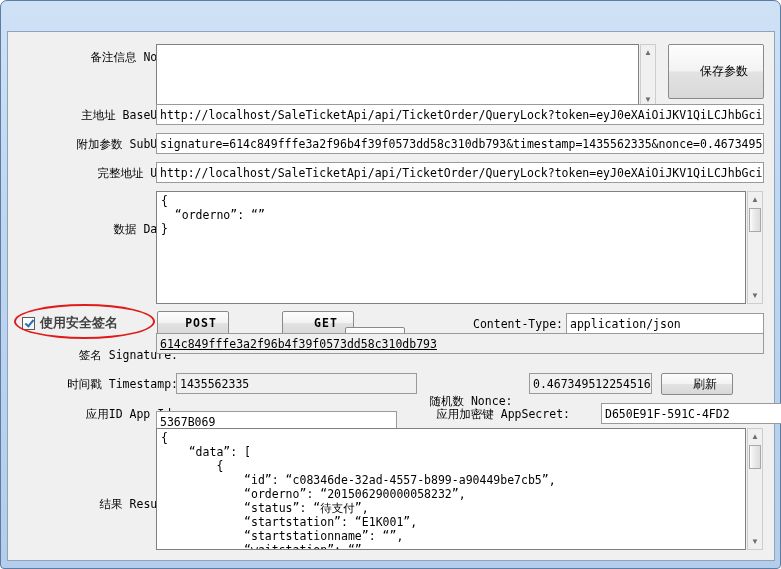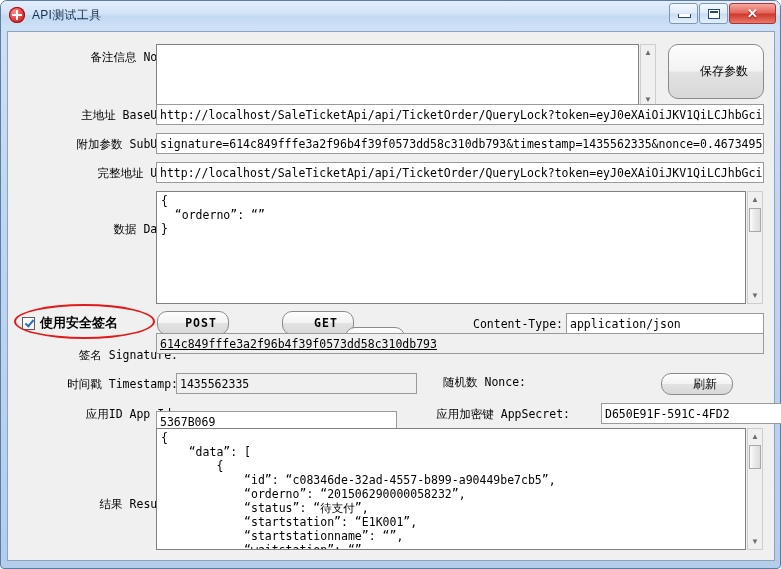--- a/index.html
+++ b/index.html
@@ -147,21 +147,21 @@
     padding: 2px 4px;
     white-space: pre;
     overflow: hidden;
     line-height: 14px;
   }
 
   .btn {
     position: absolute;
     box-sizing: border-box;
     border: 1px solid #8a8a8a;
-    border-radius: 10px;
+    border-radius: 2px;
     background: linear-gradient(to bottom, #fdfdfd 0%, #f3f3f3 48%, #e2e2e2 52%, #d8d8d8 100%);
     font-family: "DejaVu Sans Mono", "Liberation Mono", monospace;
     font-size: 11.5px;
     font-weight: bold;
     color: #000;
     display: flex;
     align-items: center;
     justify-content: center;
     letter-spacing: 1px;
     padding-left: 16px;
@@ -219,52 +219,37 @@
     left: 4px; top: 0px;
     width: 3px; height: 7px;
     border: solid #2a6fbd;
     border-width: 0 2px 2px 0;
     transform: rotate(40deg);
   }
   .chk-label {
     font-family: "DejaVu Sans", "Liberation Sans", sans-serif;
     font-size: 13px;
     font-weight: bold;
-    color: #000000;
+    color: #404040;
     white-space: nowrap;
   }
 
   .ellipse {
     position: absolute;
     border: 2px solid #e01b1b;
     border-radius: 50%;
     box-sizing: border-box;
     pointer-events: none;
   }
 </style>
 </head>
 <body>
 
 <div class="window">
 
-  <div class="titlebar">
-    <div class="app-icon"></div>
-    <div class="title-text">API测试工具</div>
-    <div class="win-buttons">
-      <div class="win-btn">
-        <span class="glyph-min"></span>
-      </div>
-      <div class="win-btn">
-        <span class="glyph-max"></span>
-      </div>
-      <div class="win-btn close">
-        <span class="glyph-close">✕</span>
-      </div>
-    </div>
-  </div>
 
   <div class="client">
 
     <div class="lbl" style="left:40px; top:18px; width:130px;">备注信息 Note:</div>
     <div class="textarea" style="left:148px; top:12px; width:483px; height:64px;"></div>
     <div class="vscroll" style="left:632px; top:12px; height:64px;">
       <div class="arrow up">▲</div>
       <div class="arrow down">▼</div>
     </div>
     <div class="btn cjk" style="left:660px; top:12px; width:96px; height:55px;">保存参数</div>
@@ -299,21 +284,22 @@
     <div class="btn" style="left:337px; top:295px; width:60px; height:24px;">CLEAR</div>
 
     <div class="lbl" style="left:440px; top:285px; width:115px;">Content-Type:</div>
     <div class="field" style="left:558px; top:281px; width:198px; height:21px;">application/json</div>
 
     <div class="lbl" style="left:30px; top:316px; width:140px;">签名 Signature:</div>
     <div class="field ro" style="left:148px; top:301px; width:608px; height:21px;text-decoration:underline;">614c849fffe3a2f96b4f39f0573dd58c310db793</div>
 
     <div class="lbl" style="left:20px; top:345px; width:150px;">时间戳 Timestamp:</div>
     <div class="field ro" style="left:148px; top:341px; width:241px; height:21px;margin-left:20px;">1435562335</div>
-    <div class="lbl" style="left:408px; top:343px; width:110px;">随机数 Nonce:</div>
+    <div class="lbl" style="left:408px; top:362px; width:110px;text-align:center;">随机数 Nonce:</div>
+    <div class="field ro" style="left:521px; top:341px; width:123px; height:21px;">0.467349512254516</div>
     <div class="btn cjk" style="left:653px; top:341px; width:72px; height:22px;text-align:right;">刷新</div>
 
     <div class="lbl" style="left:30px; top:375px; width:140px;">应用ID App Id:</div>
     <div class="field" style="left:148px; top:371px; width:241px; height:21px;margin-top:8px;">5367B069</div>
     <div class="lbl" style="left:398px; top:375px; width:164px;">应用加密键 AppSecret:</div>
     <div class="field" style="left:561px; top:371px; width:195px; height:21px;margin-left:32px;">D650E91F-591C-4FD2</div>
 
     <div class="lbl" style="left:50px; top:465px; width:120px;">结果 Result:</div>
     <div class="textarea" style="left:148px; top:396px; width:590px; height:122px;">{
     “data”: [

